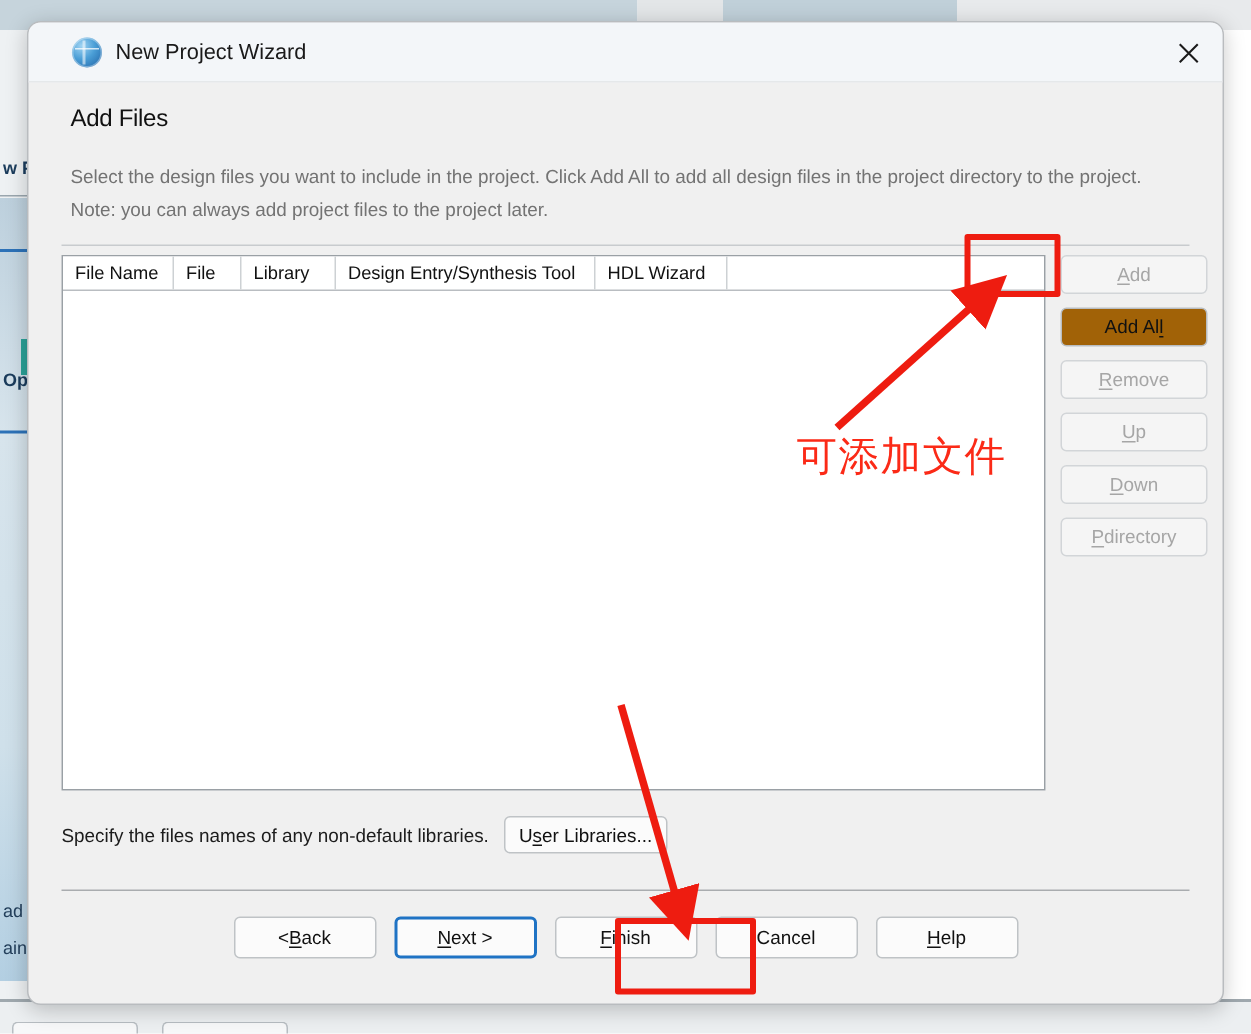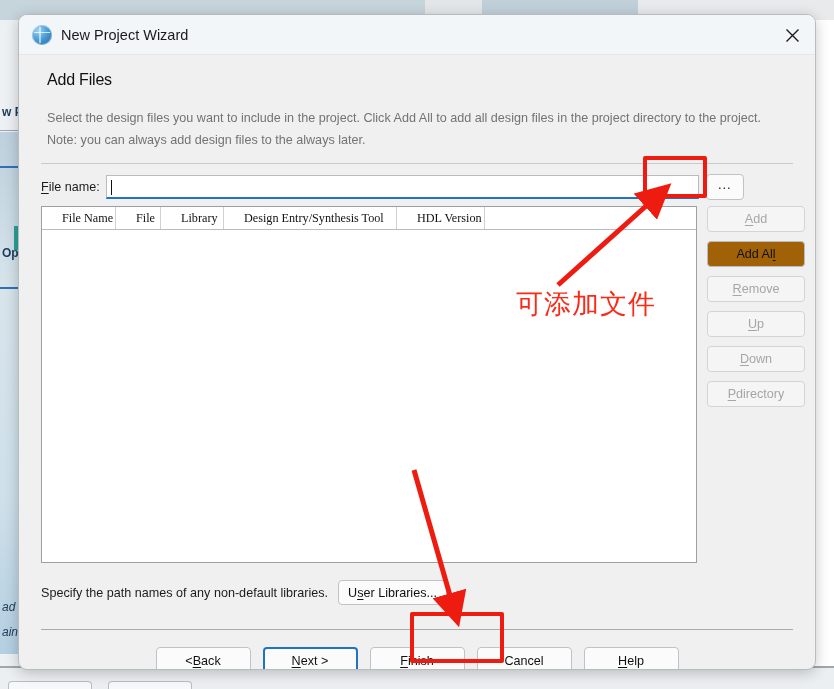--- a/index.html
+++ b/index.html
@@ -19,40 +19,41 @@
   .bg-topband-c { position: absolute; left: 638px; top: 0; width: 196px; height: 20px; background: #e8eaec; }
 
   .bg-panel-left { position: absolute; left: 0; top: 20px; width: 36px; height: 650px; background: #eef1f3; }
   .bg-sidebar-blue { position: absolute; left: 0; top: 132px; width: 36px; height: 522px;
      background: linear-gradient(180deg,#bdd0dd 0%, #d7e4ec 30%, #cfe0ea 70%, #b3cfe2 100%); }
   .bg-hline-1 { position: absolute; left: 0; top: 130px; width: 36px; height: 1px; background: #9aa6ae; }
   .bg-hline-2 { position: absolute; left: 0; top: 166px; width: 36px; height: 2px; background: #2d72b8; }
   .bg-hline-3 { position: absolute; left: 0; top: 287px; width: 36px; height: 2px; background: #2d72b8; }
   .bg-teal-tick { position: absolute; left: 14px; top: 226px; width: 6px; height: 24px; background: #2aa198; }
   .bg-text { position: absolute; font-size: 12px; color: #1b3c5c; font-weight: bold; white-space: nowrap; }
-  .bg-text.plain { font-weight: normal; color: #24405c; font-style: italic; }
+  .bg-text.plain { font-weight: normal; color: #24405c; }
   .bg-bottomstrip { position: absolute; left: 0; top: 668px; width: 834px; height: 21px; background: #eceff1; }
   .bg-bottomline { position: absolute; left: 0; top: 666px; width: 834px; height: 2px; background: #9fa8ae; }
   .bg-btn-stub { position: absolute; top: 681px; height: 14px; border: 1px solid #b7bdc2;
      border-bottom: none; border-radius: 4px 4px 0 0; background: #f7f8f9; }
 
   
   #dialog {
     position: absolute; left: 18px; top: 14px; width: 798px; height: 656px;
     background: #f0f0f0;
     border: 1px solid #b9bcbf;
     border-radius: 9px;
     box-shadow: 0 3px 14px rgba(0,0,0,.22);
     overflow: hidden;
   }
   .titlebar {
     height: 40px; background: #f3f6f9;
     display: flex; align-items: center;
     border-bottom: 1px solid #e5e8ea;
     position: relative;
+    padding-left: 16px;
   }
   .title-icon {
     width: 20px; height: 20px; margin-left: 13px; margin-right: 9px;
     border-radius: 50%; position: relative; flex: none;
     background: radial-gradient(circle at 32% 28%, #9fd3f2 0%, #4a9ed6 45%, #1d5fa3 100%);
     box-shadow: inset 0 0 0 1px rgba(255,255,255,.35);
     overflow: hidden;
   }
   .title-icon::before {
     content:""; position:absolute; left:2px; top:7px; width:16px; height:1.5px;
@@ -101,21 +102,21 @@
   
   .body-split { display: flex; padding: 6px 0 0 22px; }
   .table-box {
     width: 656px; height: 357px; background: #fff;
     border: 1px solid #9aa0a5;
   }
   .table-head {
     display: flex; height: 23px; background: #fff;
     border-bottom: 1px solid #b9bdc1; font-size: 12.2px; color: #111;
   }
-  .th { display:flex; align-items:center; padding-left: 20px; border-right: 1px solid #cdd1d4; height: 100%; font-family: Liberation Serif, serif; }
+  .th { display:flex; align-items:center; padding-left: 8px; border-right: 1px solid #cdd1d4; height: 100%; }
   .table-body { height: 332px; background: #fff; }
 
   .btn-col { margin-left: 10px; display: flex; flex-direction: column; gap: 9px; padding-top: 0px; }
   .sidebtn {
     width: 98px; height: 26px; border-radius: 4px;
     border: 1px solid #d2d5d8; background: #f5f5f5;
     font-size: 12.6px; color: #a6a6a6;
     display:flex; align-items:center; justify-content:center; cursor: default;
   }
   .sidebtn.enabled { background: #a16207; border-color: #b9bdc1; color: #111; cursor: pointer; }
@@ -185,43 +186,35 @@
       <svg width="15" height="15" viewBox="0 0 15 15" aria-hidden="true">
         <path d="M1.5 1.5 L13.5 13.5 M13.5 1.5 L1.5 13.5" stroke="#1a1a1a" stroke-width="1.4" fill="none"></path>
       </svg>
     </div>
   </div>
 
   <div class="page-head">
     <div class="page-title">Add Files</div>
     <div class="page-desc">
       <div>Select the design files you want to include in the project. Click Add All to add all design files in the project directory to the project.</div>
-      <div>Note: you can always add design files to the always later.</div>
+      <div>Note: you can always add project files to the project later.</div>
     </div>
   </div>
 
   <div class="hr"></div>
 
-  <div class="filename-row">
-    <div class="fn-label"><span class="u">F</span><span>ile name:</span></div>
-    <div class="fn-input-wrap">
-      <input class="fn-input" type="text" value="" style="">
-      <div class="caret"></div>
-    </div>
-    <div class="dots-btn">...</div>
-  </div>
 
   <div class="body-split">
     <div class="table-box">
       <div class="table-head">
         <div class="th" style="width:74px">File Name</div>
         <div class="th" style="width:45px">File</div>
         <div class="th" style="width:63px">Library</div>
         <div class="th" style="width:173px">Design Entry/Synthesis Tool</div>
-        <div class="th" style="width:88px">HDL Version</div>
+        <div class="th" style="width:88px">HDL Wizard</div>
         <div class="th" style="flex:1;border-right:none"></div>
       </div>
       <div class="table-body"></div>
     </div>
 
     <div class="btn-col">
       <div class="sidebtn">
           <span></span>
           <span class="u">A</span>
           <span>dd</span>
@@ -248,21 +241,21 @@
         </div>
       <div class="sidebtn">
           <span></span>
           <span class="u">P</span>
           <span>directory</span>
         </div>
     </div>
   </div>
 
   <div class="lib-row">
-    <span>Specify the path names of any non-default libraries.</span>
+    <span>Specify the files names of any non-default libraries.</span>
     <div class="lib-btn">
         <span>U</span>
         <span class="u">s</span>
         <span>er Libraries...</span>
       </div>
   </div>
 
   <div class="hr2"></div>
 
   <div class="bottom-bar">
@@ -305,14 +298,14 @@
       </marker>
     </defs>
     <g>
       <line x1="558" y1="285" x2="655" y2="198" stroke="#ee1c10" stroke-width="5" marker-end="url(#ah)"></line>
     </g>
     <g>
       <line x1="414" y1="470" x2="453" y2="606" stroke="#ee1c10" stroke-width="5" marker-end="url(#ah)"></line>
     </g>
   </svg>
 
-  <div class="cn-note" style="left:516px;top:286px;">可添加文件</div>
+  <div class="cn-note" style="left:531px;top:286px;">可添加文件</div>
 </div>
 
 </body></html>

